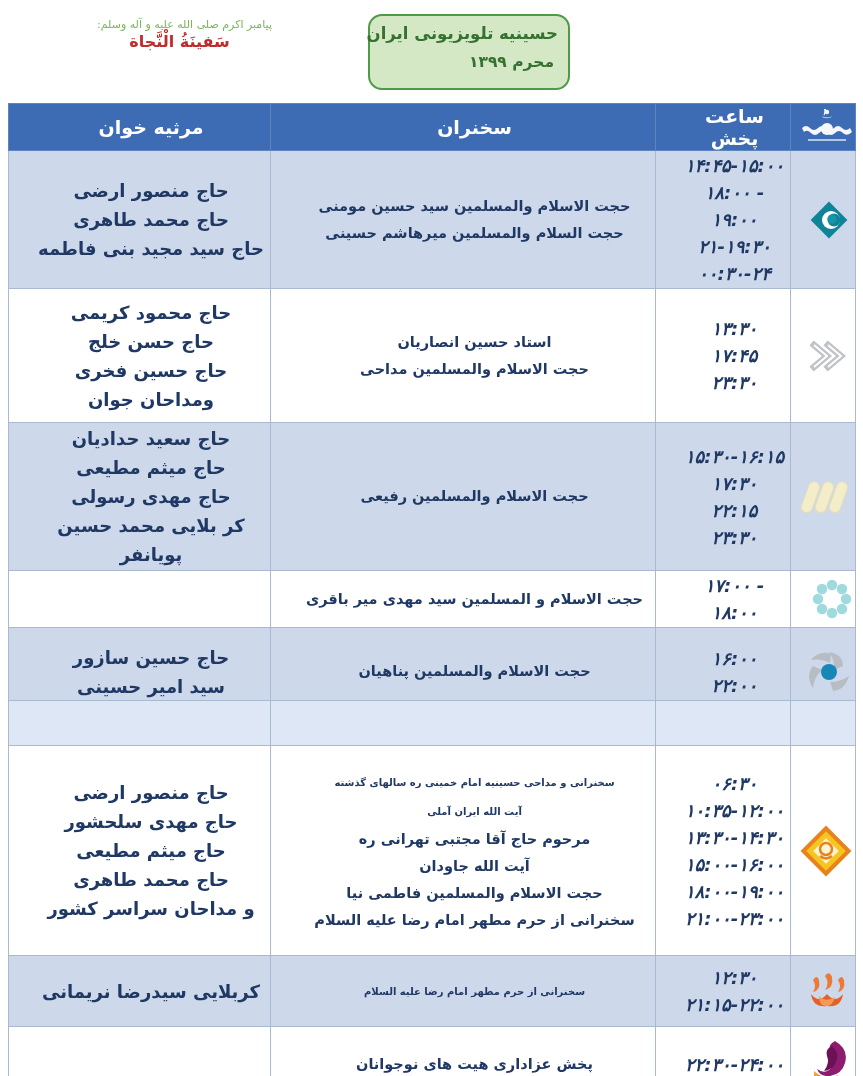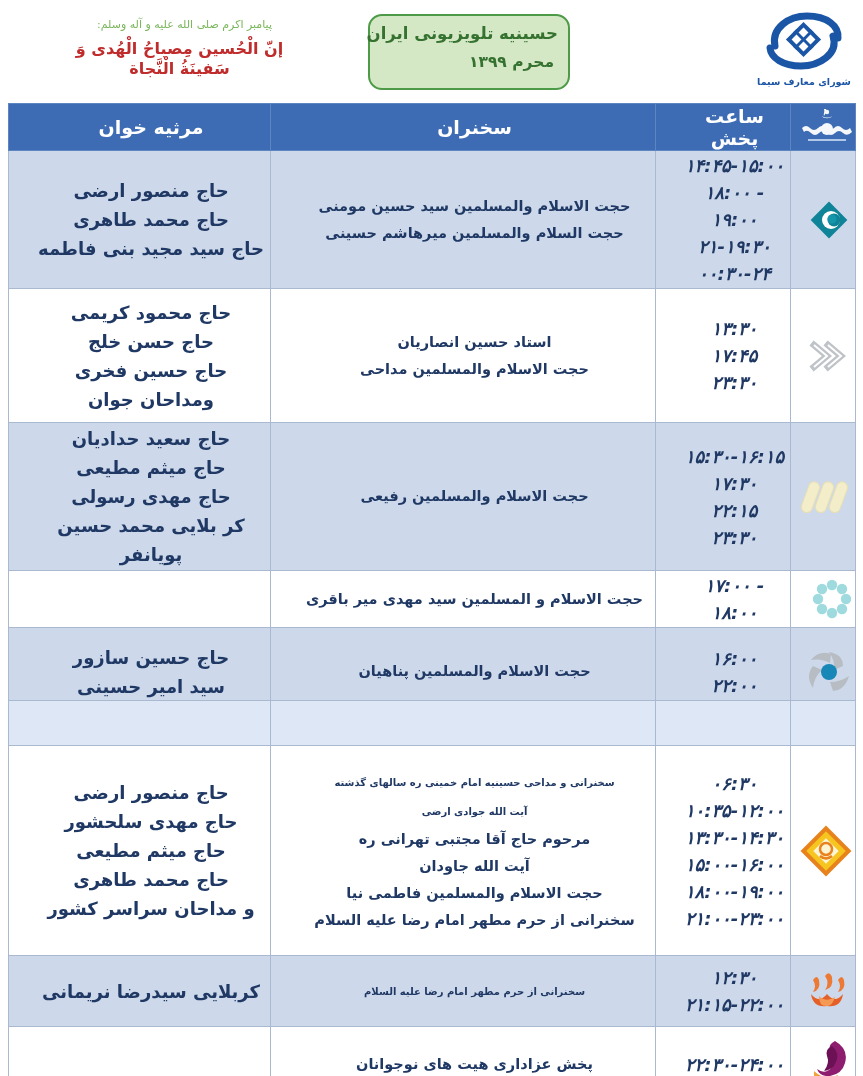--- a/index.html
+++ b/index.html
@@ -50,52 +50,28 @@
   td.reciter-cell div{line-height:29px;}
   td.logo-cell{padding:0;}
   td.logo-cell svg{display:block;margin:0 auto;}
 </style>
 </head>
 <body>
 
 <div class="top-area">
   <div class="hadith-block">
     <div class="hadith-source">پیامبر اکرم صلی الله علیه و آله وسلم:</div>
-    <div class="hadith-l1">إنّ الْحُسین مِصباحُ الْهُدی وَ</div>
     <div class="hadith-l2">سَفینَةُ الْنَّجاة</div>
   </div>
 
   <div class="title-box">
     <div class="l1">حسینیه تلویزیونی ایران</div>
     <div class="l2">محرم ۱۳۹۹</div>
   </div>
 
-  <div class="org-logo">
-    <span>
-      <svg width="86" height="62" viewBox="0 0 86 62">
-        <g fill="none" stroke="#1b55a5" stroke-width="7">
-          <path d="M14 36 C10 18 28 6 46 6 C66 6 78 16 77 28" stroke-linecap="round"></path>
-          <path d="M72 26 C78 44 58 56 40 56 C22 56 10 48 9 38" stroke-linecap="round"></path>
-        </g>
-        <g fill="#1b55a5">
-          <rect x="35" y="15" width="15" height="15" transform="rotate(45 42.5 22.5)"></rect>
-          <rect x="35" y="29" width="15" height="15" transform="rotate(45 42.5 36.5)"></rect>
-          <rect x="28" y="22" width="15" height="15" transform="rotate(45 35.5 29.5)"></rect>
-          <rect x="42" y="22" width="15" height="15" transform="rotate(45 49.5 29.5)"></rect>
-        </g>
-        <g fill="#ffffff">
-          <rect x="39" y="19" width="7" height="7" transform="rotate(45 42.5 22.5)"></rect>
-          <rect x="39" y="33" width="7" height="7" transform="rotate(45 42.5 36.5)"></rect>
-          <rect x="32" y="26" width="7" height="7" transform="rotate(45 35.5 29.5)"></rect>
-          <rect x="46" y="26" width="7" height="7" transform="rotate(45 49.5 29.5)"></rect>
-        </g>
-      </svg>
-    </span>
-    <div class="caption">شورای معارف سیما</div>
-  </div>
 </div>
 
 <table class="sched" id="table1">
   <colgroup>
       <col style="width:65px">
       <col style="width:135px">
       <col style="width:385px">
       <col style="width:262px">
     </colgroup>
   <thead>
@@ -278,21 +254,21 @@
         <td class="time-cell">
           <div dir="ltr">۰۶:۳۰</div>
           <div dir="ltr">۱۰:۳۵-۱۲:۰۰</div>
           <div dir="ltr">۱۳:۳۰-۱۴:۳۰</div>
           <div dir="ltr">۱۵:۰۰-۱۶:۰۰</div>
           <div dir="ltr">۱۸:۰۰-۱۹:۰۰</div>
           <div dir="ltr">۲۱:۰۰-۲۳:۰۰</div>
         </td>
         <td class="speaker-cell">
           <div class="lg">سخنرانی و مداحی حسینیه امام خمینی ره سالهای گذشته</div>
-          <div class="lg">آیت الله جوادی ارضی</div>
+          <div class="lg">آیت الله ایران آملی</div>
           <div>مرحوم حاج آقا مجتبی تهرانی ره</div>
           <div>آیت الله جاودان</div>
           <div>حجت الاسلام والمسلمین فاطمی نیا</div>
           <div>سخنرانی از  حرم مطهر امام رضا علیه السلام</div>
         </td>
         <td class="reciter-cell">
           <div>حاج منصور ارضی</div>
           <div>حاج مهدی سلحشور</div>
           <div>حاج میثم مطیعی</div>
           <div>حاج محمد طاهری</div>

